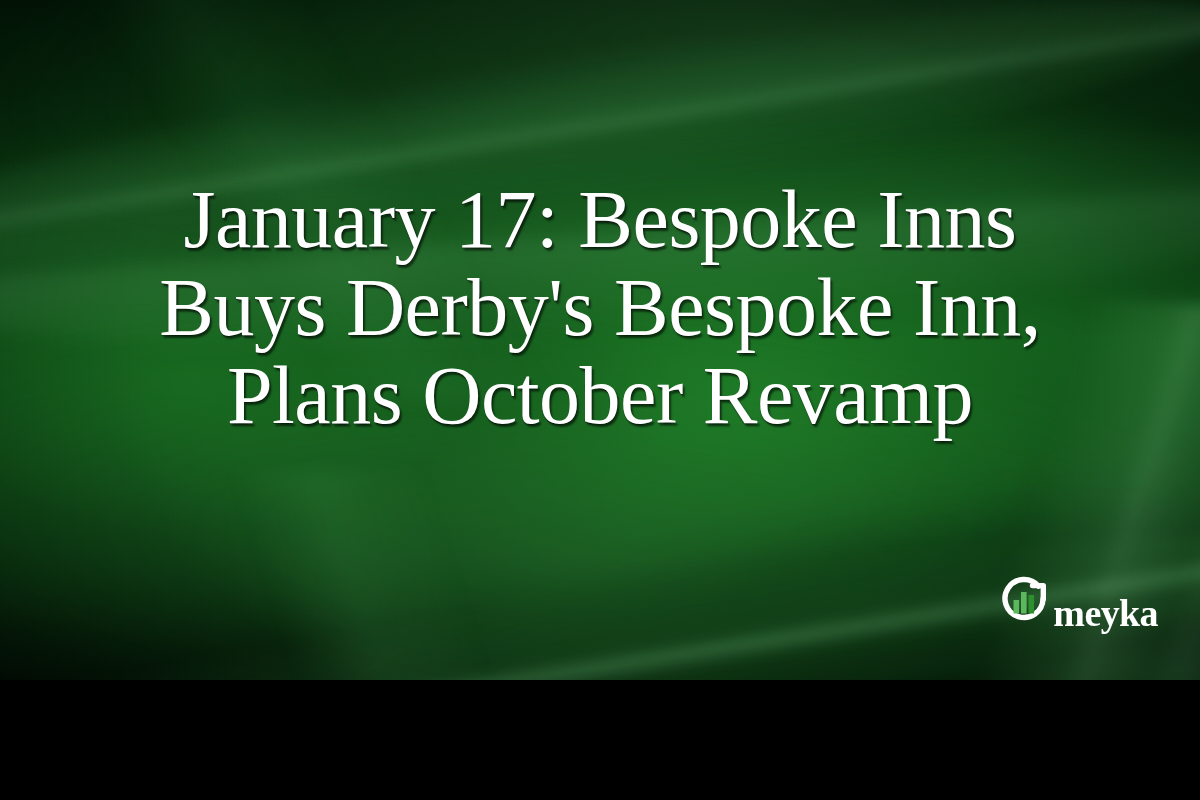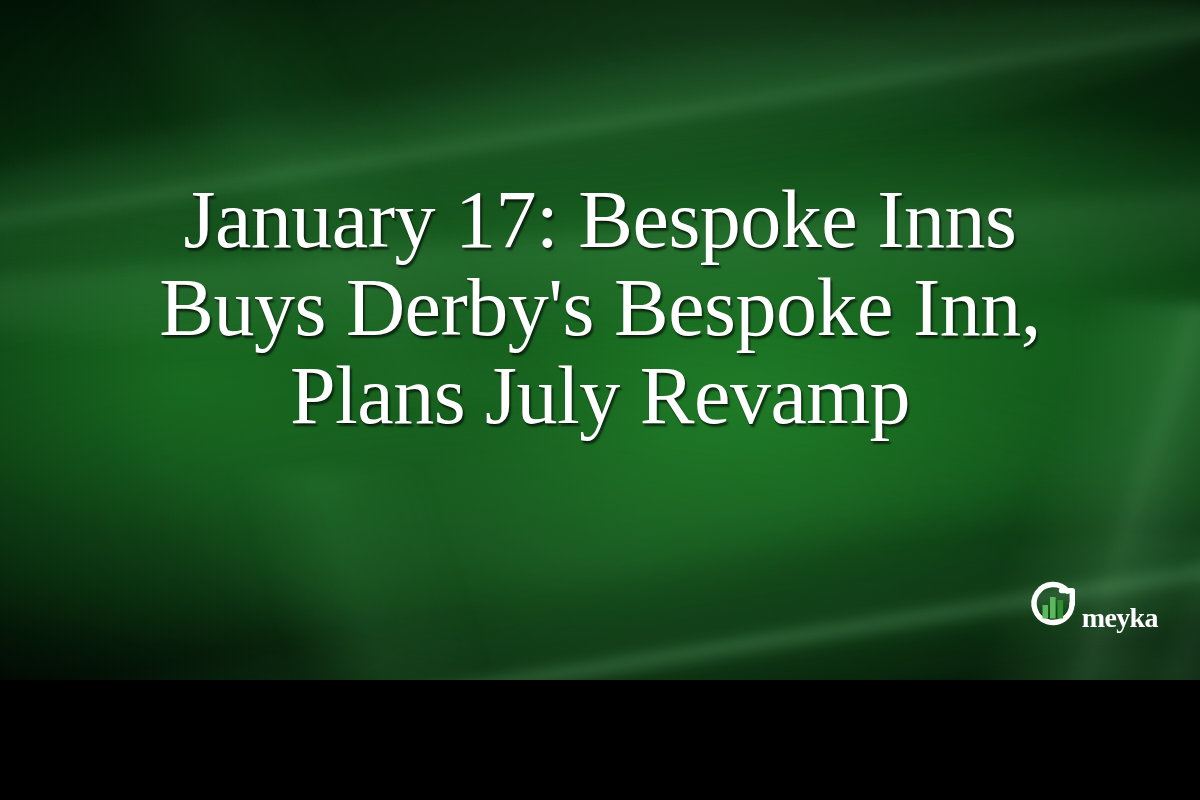--- a/index.html
+++ b/index.html
@@ -202,21 +202,21 @@
     gap: 7px;
     z-index: 6;
   }
   .logo-mark {
     width: 52px;
     height: 52px;
     display: block;
   }
   .logo-word {
     color: #ffffff;
-    font-size: 28px;
+    font-size: 38px;
     font-weight: 700;
     letter-spacing: -0.6px;
     line-height: 1;
     margin-left: -4px;
     margin-top: 28px;
   }
 </style>
 </head>
 <body>
 
@@ -235,21 +235,21 @@
   <div class="wave w8"></div>
   <div class="wave w9"></div>
   <div class="wave w6"></div>
   <div class="wave w7"></div>
   <div class="wave w10"></div>
   <div class="bg-layer bg-vignette"></div>
 
   <div class="headline">
     <span class="line">January 17: Bespoke Inns</span>
     <span class="line">Buys Derby's Bespoke Inn,</span>
-    <span class="line">Plans July Revamp</span>
+    <span class="line">Plans October Revamp</span>
   </div>
 
   <div class="logo">
     <svg class="logo-mark" viewBox="0 0 52 52">
 
       <path d="M 40.5 13.2
                A 19 19 0 1 0 45 26" fill="none" stroke="#ffffff" stroke-width="5.4" stroke-linecap="round"></path>
 
       <path d="M 45.3 26 L 45.3 12.6 L 34.5 12.6" fill="none" stroke="#ffffff" stroke-width="5.4" stroke-linecap="round" stroke-linejoin="round"></path>
 

